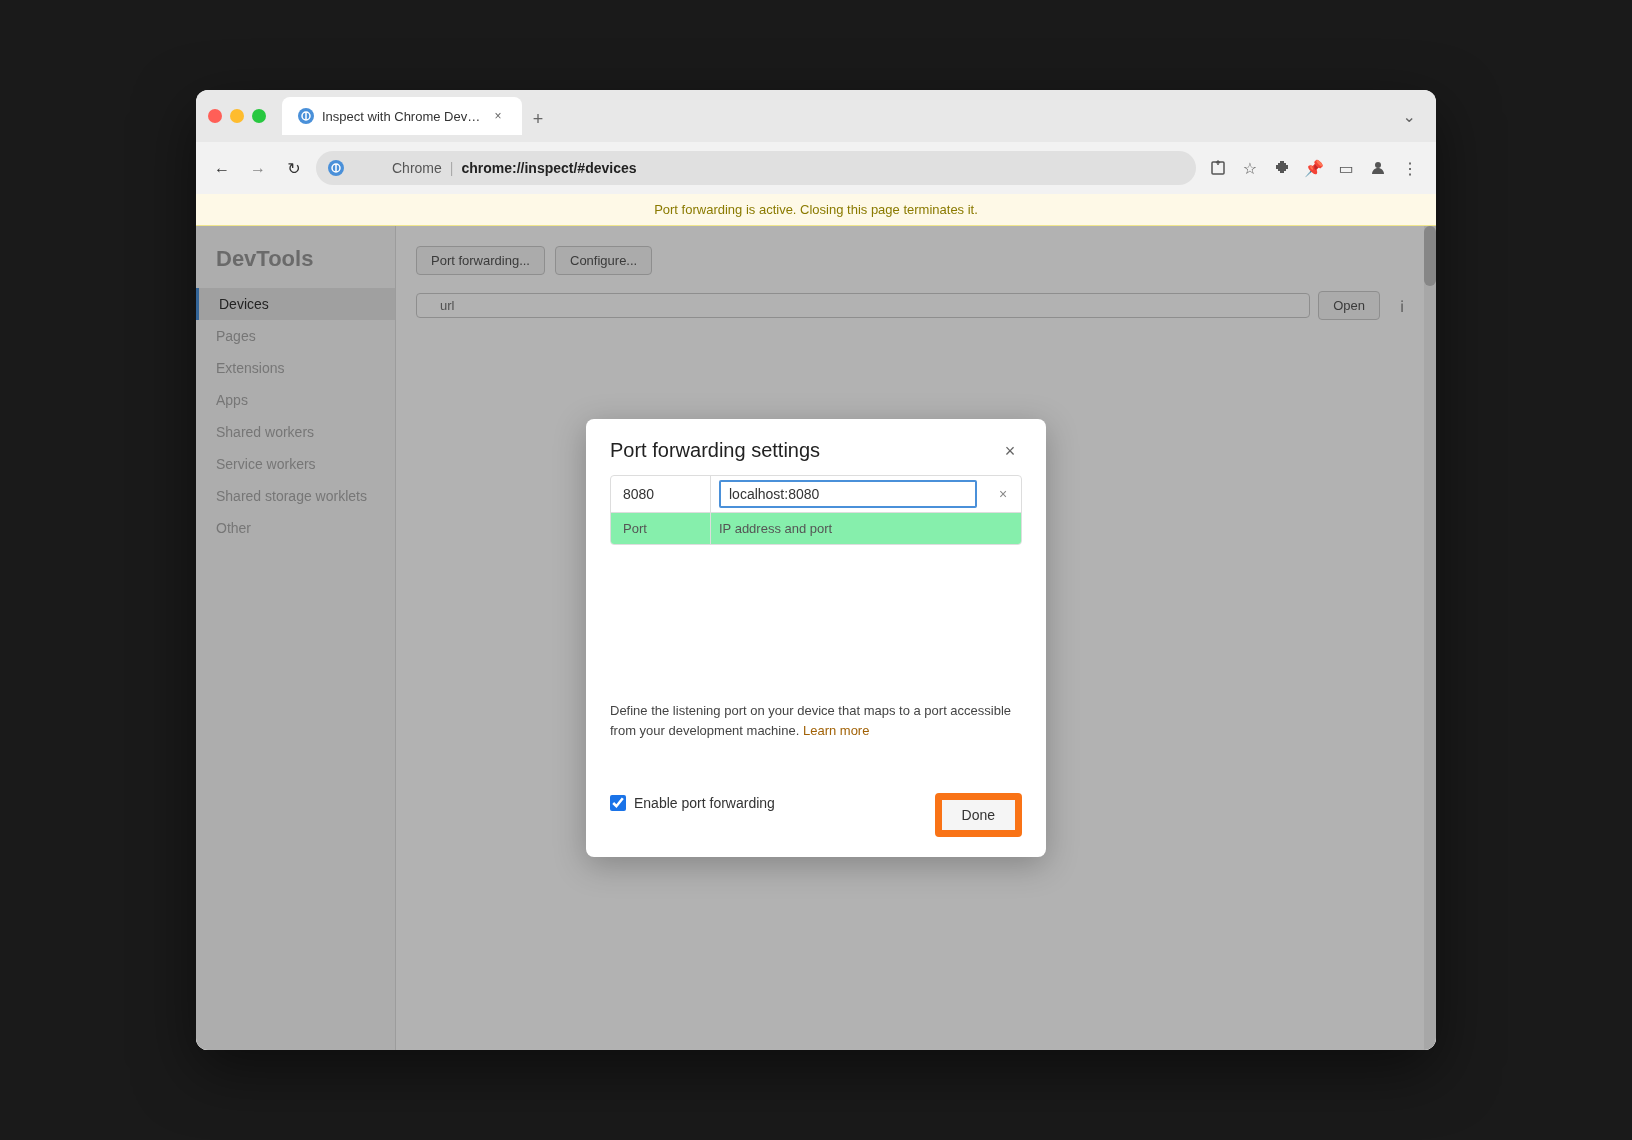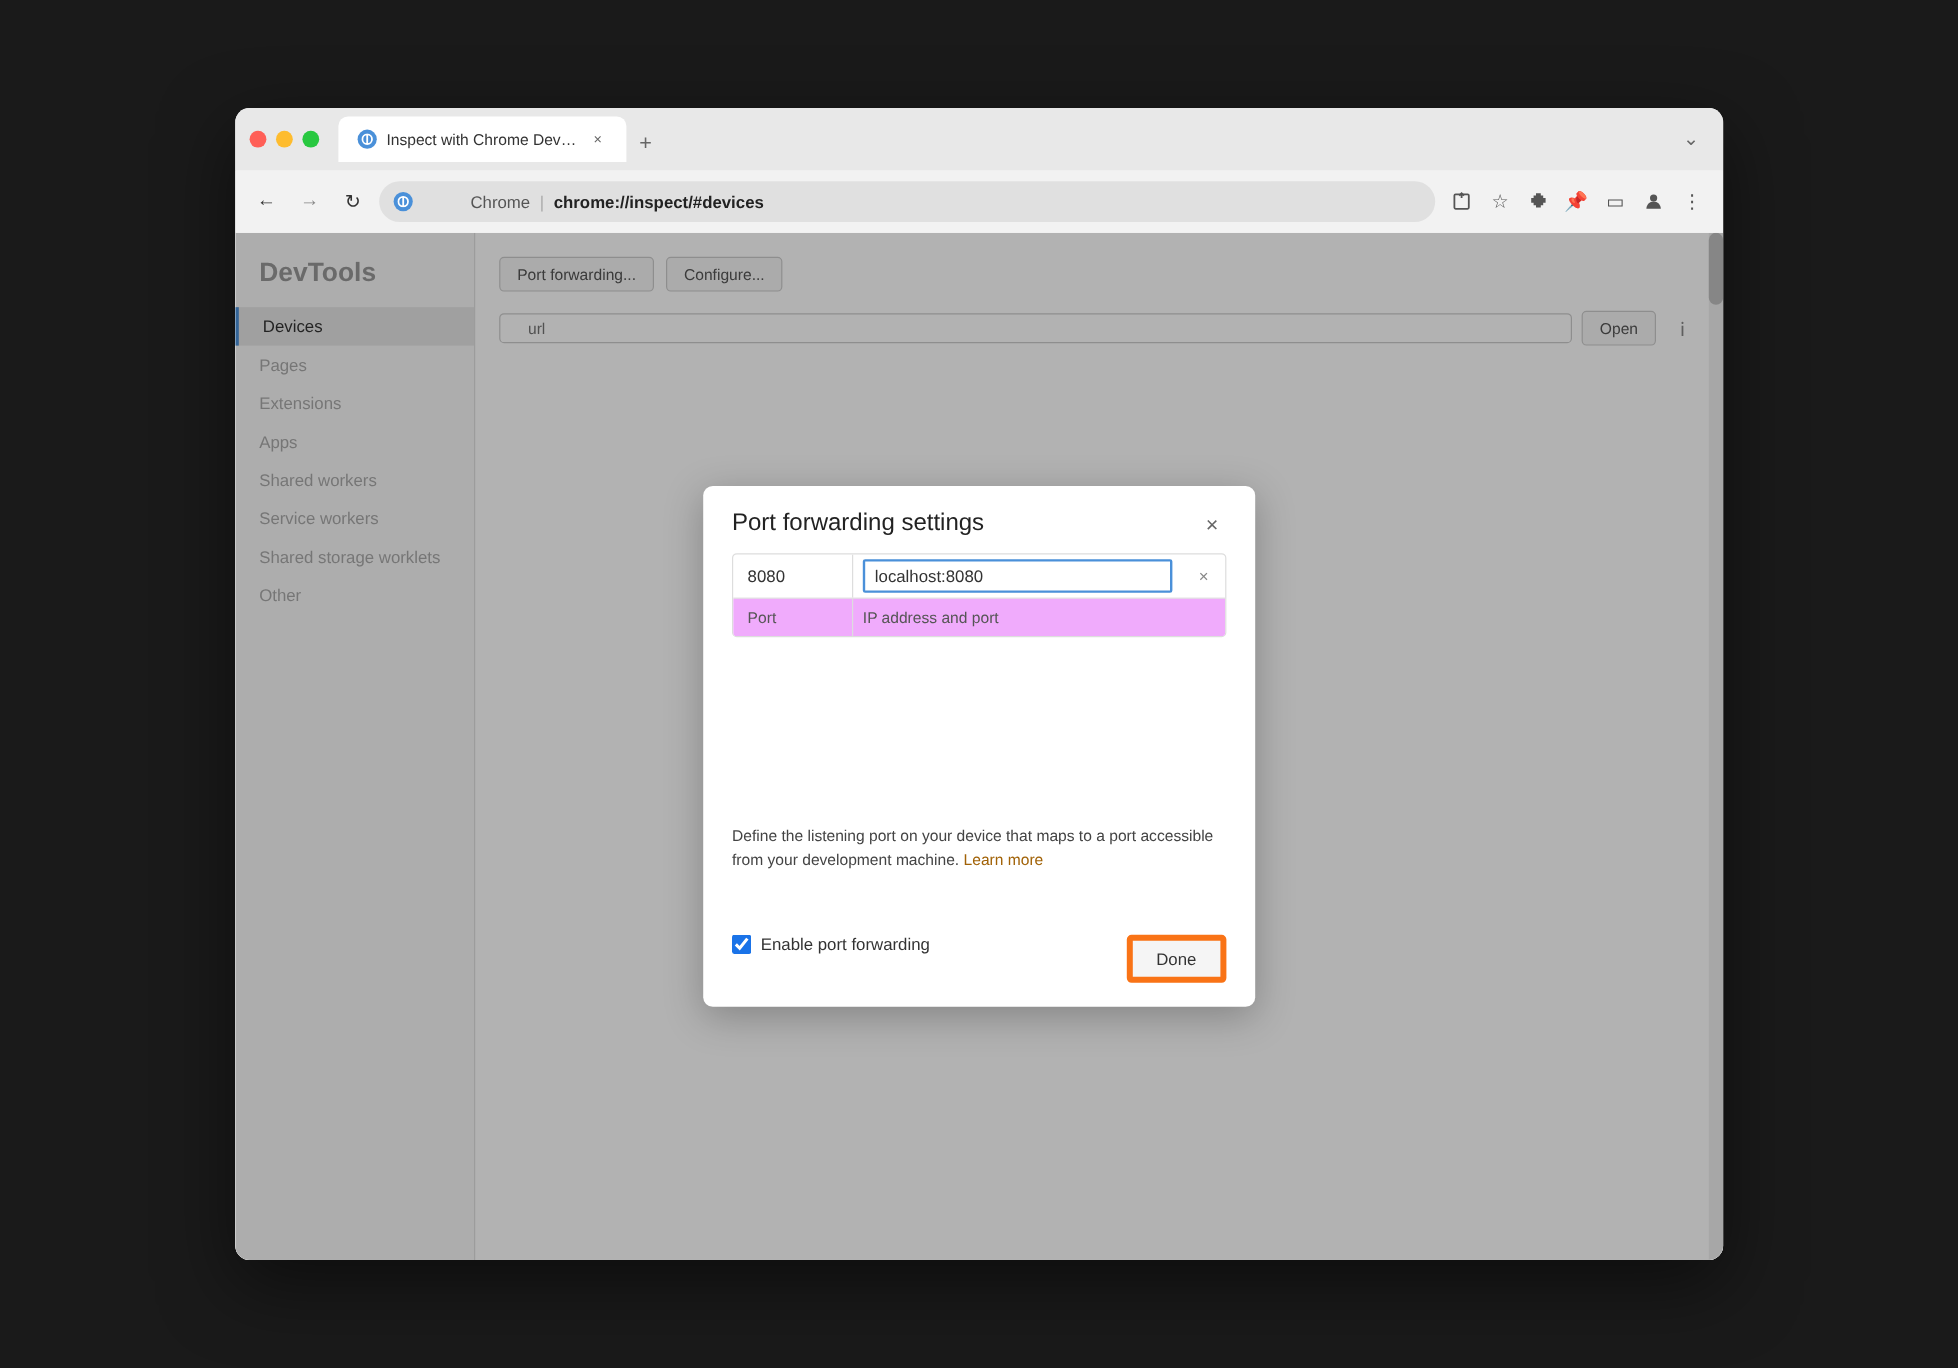--- a/index.html
+++ b/index.html
@@ -398,21 +398,21 @@
       width: 36px;
       display: flex;
       align-items: center;
       justify-content: center;
       color: #888;
       cursor: pointer;
       font-size: 14px;
     }
 
     .port-header {
-      background: #f0abfc;
+      background: #86efac;
     }
 
     .port-header .port-cell-port,
     .port-header .port-cell-addr {
       font-size: 13px;
       color: #555;
     }
 
     .empty-area {
       height: 140px;
@@ -449,21 +449,21 @@
     .checkbox {
       width: 16px;
       height: 16px;
       accent-color: #1a73e8;
       cursor: pointer;
     }
 
     .done-btn {
       padding: 7px 20px;
       background: #f5f5f5;
-      border: 5px solid #f97316;
+      border: 7px solid #f97316;
       border-radius: 4px;
       font-size: 14px;
       color: #333;
       cursor: pointer;
       margin-top: 25px;
     }
 
     
     .browser-scrollbar {
       position: absolute;
@@ -545,20 +545,23 @@
       <div class="nav-icon">
         <svg width="18" height="18" viewBox="0 0 18 18" fill="#555">
             <circle cx="9" cy="6" r="3"></circle>
             <path d="M3 15c0-3.3 2.7-6 6-6s6 2.7 6 6H3z"></path>
           </svg>
       </div>
       <div class="nav-icon">⋮</div>
     </div>
   </div>
 
+  <div class="info-banner">
+    <span>Port forwarding is active. Closing this page terminates it.</span>
+  </div>
 
   <div class="main-content">
 
     <div class="sidebar">
       <div class="sidebar-title">DevTools</div>
       <div class="sidebar-item active">
         <span>Devices</span>
       </div>
       <div class="sidebar-item">
         <span>Pages</span>

